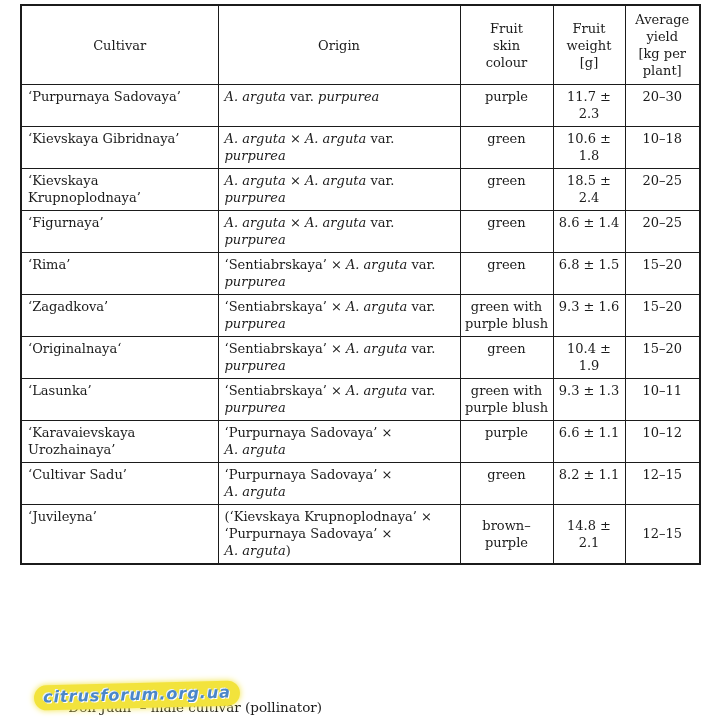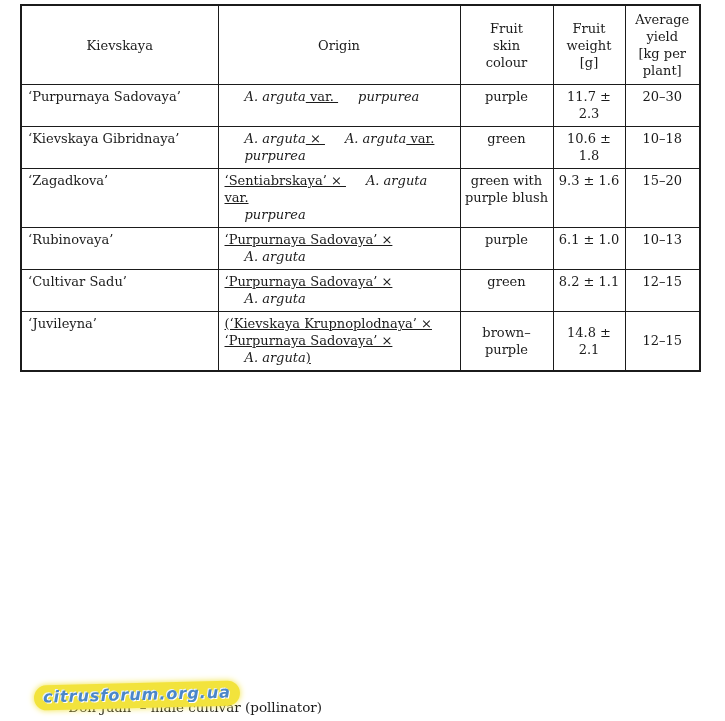--- a/index.html
+++ b/index.html
@@ -29,22 +29,22 @@
     padding:3px 6px 4px 6px;
     overflow:hidden;
   }
   th {
     text-align:center;
     vertical-align:middle;
     padding:5px 2px;
   }
   td.cell-center { text-align:center; padding-left:2px; padding-right:2px; }
   td.v-mid { vertical-align:middle; }
-  .it { font-style:italic;margin-left:20px; }
-  .rm { font-style:normal;text-decoration:underline; }
+  .it { font-style:italic; }
+  .rm { font-style:normal; }
 
   .footnote {
     position:absolute; left:42px; top:699px;
     font-size:13.5px; line-height:17px;
     white-space:nowrap;
   }
   .watermark {
     position:absolute; left:34px; top:683px;
     font-family:"DejaVu Sans","Liberation Sans",sans-serif;
     font-weight:bold; font-style:italic;
@@ -65,21 +65,21 @@
   <table class="cultivars">
     <colgroup>
       <col style="width:197px">
       <col style="width:242px">
       <col style="width:93px">
       <col style="width:72px">
       <col style="width:75px">
     </colgroup>
     <thead>
       <tr>
-          <th>Kievskaya</th>
+          <th>Cultivar</th>
           <th>Origin</th>
           <th>Fruit<br>skin<br>colour</th>
           <th>Fruit<br>weight<br>[g]</th>
           <th>Average<br>yield<br>[kg per<br>plant]</th>
         </tr>
     </thead>
     <tbody>
         <tr>
           <td>‘Purpurnaya Sadovaya’</td>
           <td><span class="it">A. arguta</span><span class="rm"> var. </span><span class="it">purpurea</span></td>
@@ -88,32 +88,67 @@
           <td class="cell-center">20–30</td>
         </tr>
         <tr>
           <td>‘Kievskaya Gibridnaya’</td>
           <td><span class="it">A. arguta</span><span class="rm"> × </span><span class="it">A. arguta</span><span class="rm"> var. </span><span class="it">purpurea</span></td>
           <td class="cell-center">green</td>
           <td class="cell-center">10.6 ± 1.8</td>
           <td class="cell-center">10–18</td>
         </tr>
         <tr>
+          <td>‘Kievskaya<br>Krupnoplodnaya’</td>
+          <td><span class="it">A. arguta</span><span class="rm"> × </span><span class="it">A. arguta</span><span class="rm"> var. </span><span class="it">purpurea</span></td>
+          <td class="cell-center">green</td>
+          <td class="cell-center">18.5 ± 2.4</td>
+          <td class="cell-center">20–25</td>
+        </tr>
+        <tr>
+          <td>‘Figurnaya’</td>
+          <td><span class="it">A. arguta</span><span class="rm"> × </span><span class="it">A. arguta</span><span class="rm"> var. </span><span class="it">purpurea</span></td>
+          <td class="cell-center">green</td>
+          <td class="cell-center">8.6 ± 1.4</td>
+          <td class="cell-center">20–25</td>
+        </tr>
+        <tr>
+          <td>‘Rima’</td>
+          <td><span class="rm">‘Sentiabrskaya’ × </span><span class="it">A. arguta</span><span class="rm"> var.</span><br><span class="it">purpurea</span></td>
+          <td class="cell-center">green</td>
+          <td class="cell-center">6.8 ± 1.5</td>
+          <td class="cell-center">15–20</td>
+        </tr>
+        <tr>
           <td>‘Zagadkova’</td>
           <td><span class="rm">‘Sentiabrskaya’ × </span><span class="it">A. arguta</span><span class="rm"> var.</span><br><span class="it">purpurea</span></td>
           <td class="cell-center">green with<br>purple blush</td>
           <td class="cell-center">9.3 ± 1.6</td>
           <td class="cell-center">15–20</td>
         </tr>
         <tr>
-          <td>‘Rubinovaya’</td>
+          <td>‘Originalnaya‘</td>
+          <td><span class="rm">‘Sentiabrskaya’ × </span><span class="it">A. arguta</span><span class="rm"> var.</span><br><span class="it">purpurea</span></td>
+          <td class="cell-center">green</td>
+          <td class="cell-center">10.4 ± 1.9</td>
+          <td class="cell-center">15–20</td>
+        </tr>
+        <tr>
+          <td>‘Lasunka’</td>
+          <td><span class="rm">‘Sentiabrskaya’ × </span><span class="it">A. arguta</span><span class="rm"> var.</span><br><span class="it">purpurea</span></td>
+          <td class="cell-center">green with<br>purple blush</td>
+          <td class="cell-center">9.3 ± 1.3</td>
+          <td class="cell-center">10–11</td>
+        </tr>
+        <tr>
+          <td>‘Karavaievskaya<br>Urozhainaya’</td>
           <td><span class="rm">‘Purpurnaya Sadovaya’ ×</span><br><span class="it">A. arguta</span></td>
           <td class="cell-center">purple</td>
-          <td class="cell-center">6.1 ± 1.0</td>
-          <td class="cell-center">10–13</td>
+          <td class="cell-center">6.6 ± 1.1</td>
+          <td class="cell-center">10–12</td>
         </tr>
         <tr>
           <td>‘Cultivar Sadu’</td>
           <td><span class="rm">‘Purpurnaya Sadovaya’ ×</span><br><span class="it">A. arguta</span></td>
           <td class="cell-center">green</td>
           <td class="cell-center">8.2 ± 1.1</td>
           <td class="cell-center">12–15</td>
         </tr>
         <tr>
           <td>‘Juvileyna’</td>

